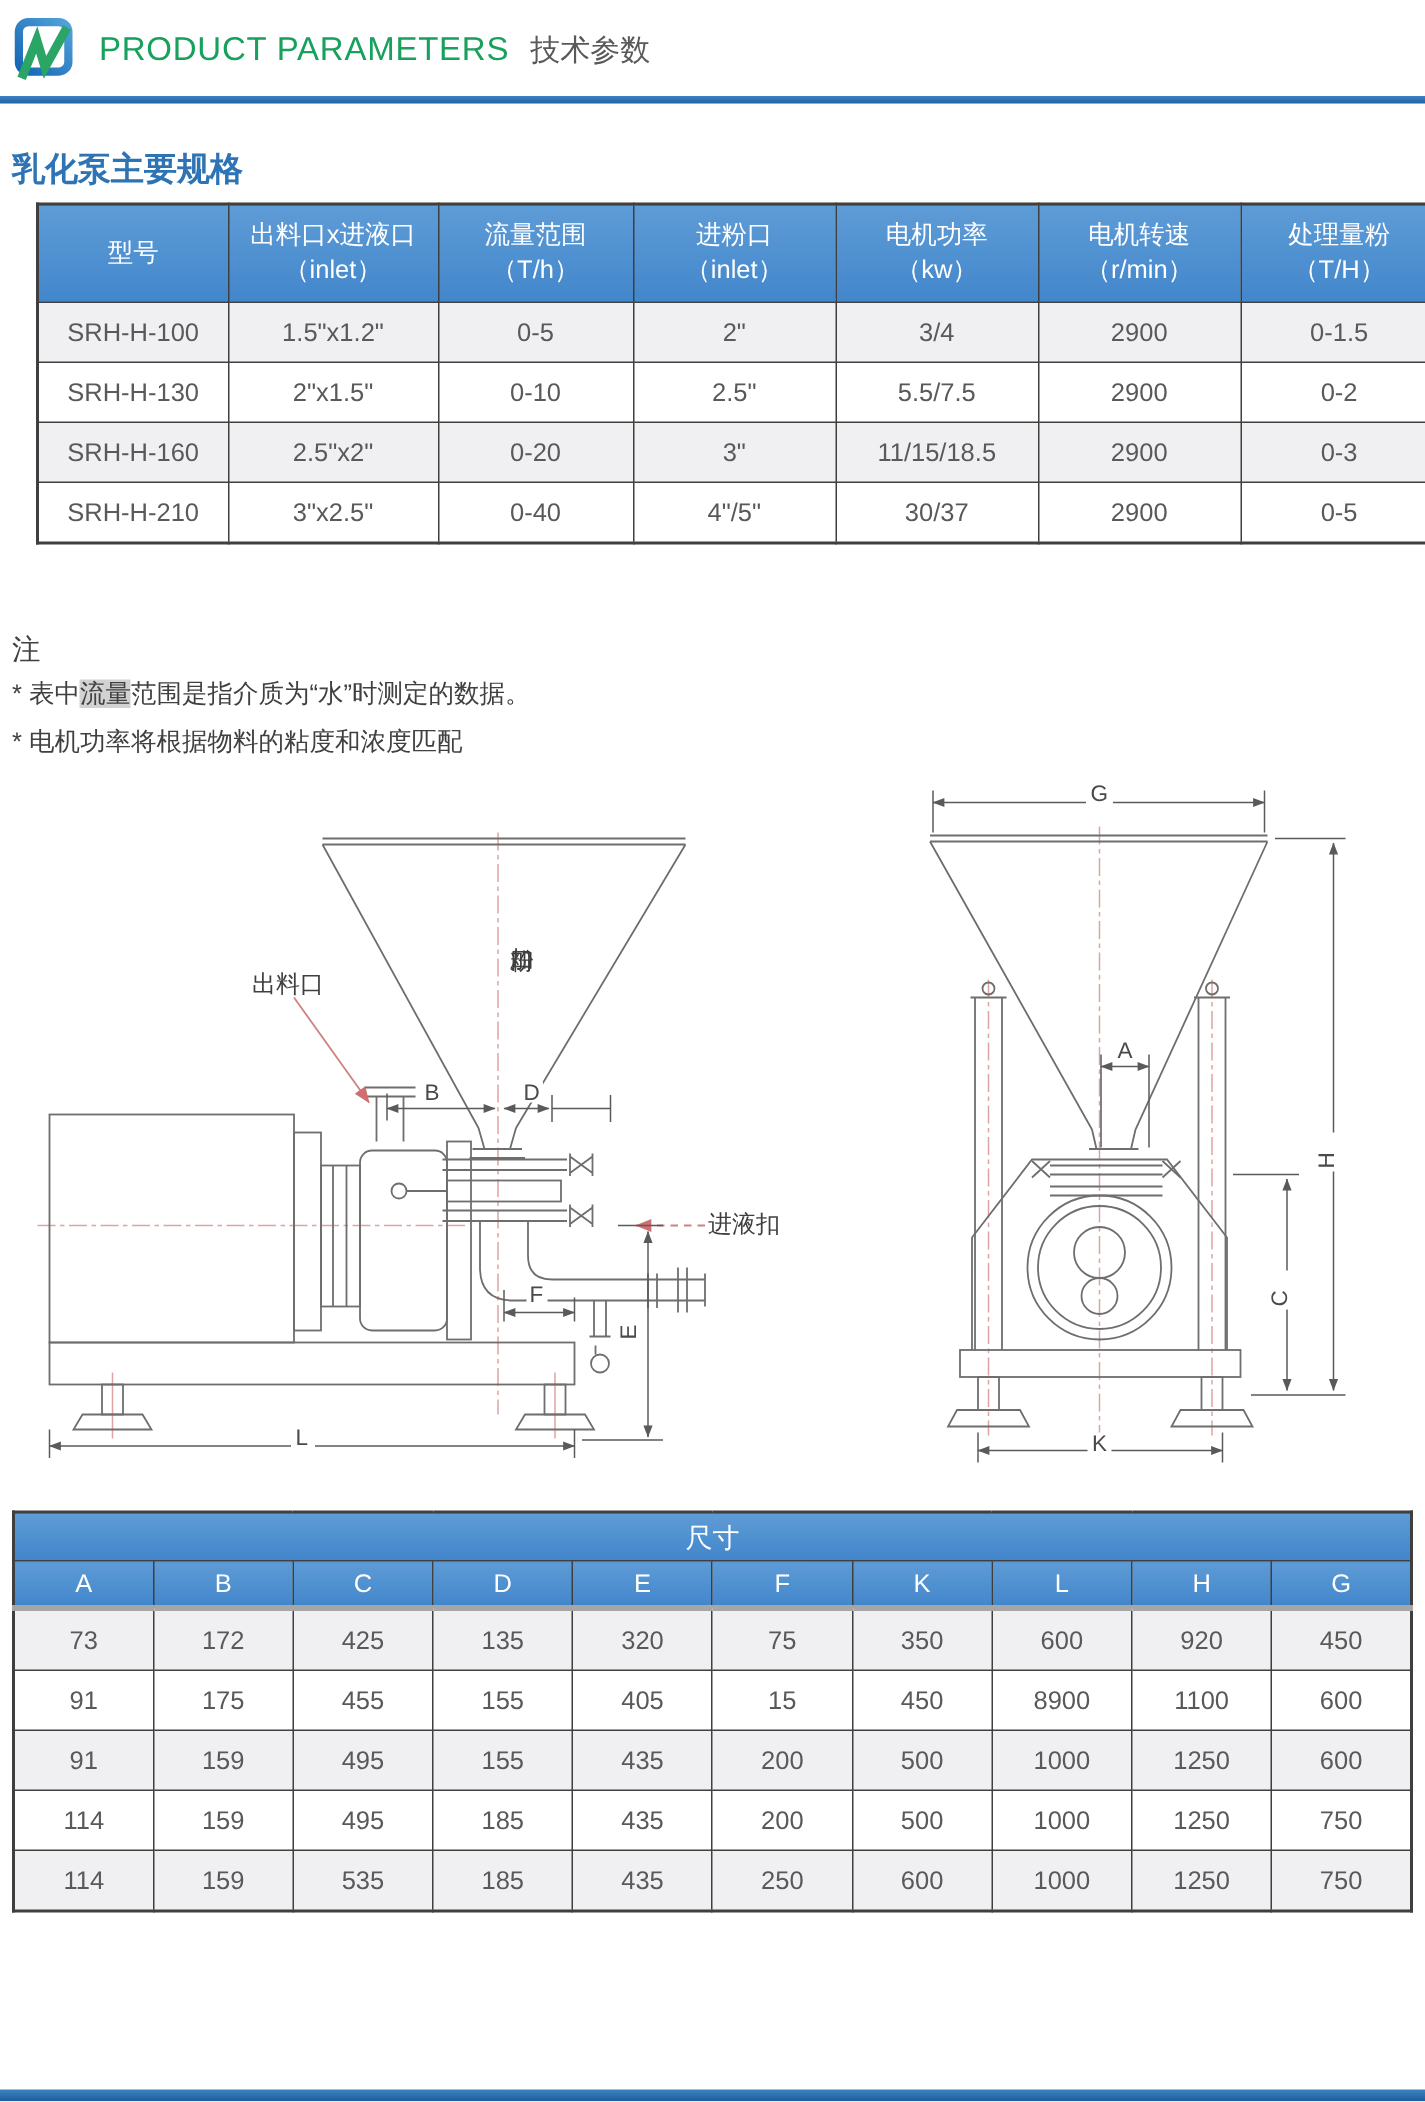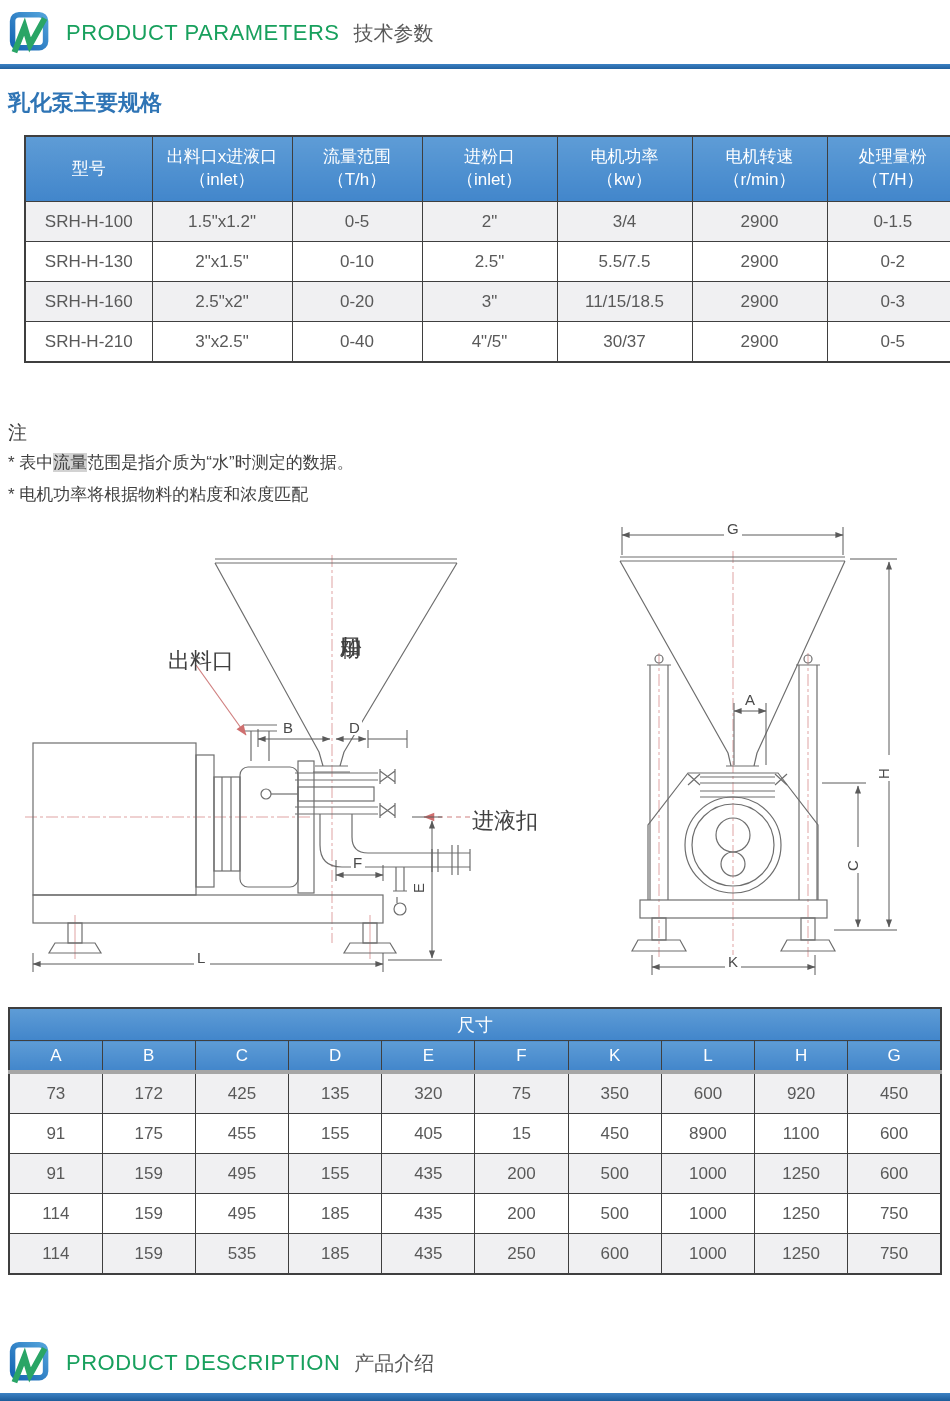--- a/index.html
+++ b/index.html
@@ -31,21 +31,21 @@
   table.dim tbody td{font-size:17px;color:#595959;height:39px;}
   table.dim tbody tr:nth-child(odd){background:#f0f0f2;}
   table.dim tbody tr:nth-child(even){background:#ffffff;}
 
   
   .note-title{font-size:19px;color:#404040;}
   .note-line{font-size:17px;color:#404040;}
   .hl{background:#d2d2d2;}
 
   
-  .cjk-label{font-size:22px;color:#3f3f3f;white-space:nowrap;}
+  .cjk-label{font-size:16px;color:#3f3f3f;white-space:nowrap;}
   .cjk-vert{writing-mode:vertical-lr;text-orientation:upright;letter-spacing:2px;}
   svg text.dl{fill:#4a4a4a;font-size:15px;font-family:"Liberation Sans","DejaVu Sans",sans-serif;stroke:none;}
 </style>
 </head>
 <body>
 
 <div id="root">
 
   <div class="abs brand" style="left:8px;top:10px;">
     <svg width="44" height="46" viewBox="0 0 48 48">
@@ -56,21 +56,21 @@
         </linearGradient>
       </defs>
       <rect x="5" y="4" width="36" height="36" rx="7" fill="none" stroke="url(#lg1)" stroke-width="6"></rect>
       <polyline points="7,45 18,17 24,37 40,8" fill="none" stroke="#2aa566" stroke-width="6.5" stroke-linejoin="miter"></polyline>
     </svg>
     <span class="brand-en">PRODUCT PARAMETERS</span>
     <span class="brand-cn">技术参数</span>
   </div>
   <div class="rule-top" style="top:64px;"></div>
 
-  <div class="abs page-title" style="left:8px;top:88px;text-align:center;">乳化泵主要规格</div>
+  <div class="abs page-title" style="left:8px;top:98px;text-align:center;">乳化泵主要规格</div>
 
   <table class="spec abs" style="left:8px;top:135px;margin-left:16px;">
     <colgroup>
       <col style="width:127px">
         <col style="width:140px">
         <col style="width:130px">
         <col style="width:135px">
       <col style="width:135px">
         <col style="width:135px">
         <col style="width:132px">
@@ -352,23 +352,15 @@
           <td>435</td>
           <td>250</td>
           <td>600</td>
           <td>1000</td>
           <td>1250</td>
           <td>750</td>
         </tr>
       </tbody>
   </table>
 
-  <div class="abs brand" style="left:8px;top:1340px;">
-    <svg width="44" height="46" viewBox="0 0 48 48">
-      <rect x="5" y="4" width="36" height="36" rx="7" fill="none" stroke="url(#lg1)" stroke-width="6"></rect>
-      <polyline points="7,45 18,17 24,37 40,8" fill="none" stroke="#2aa566" stroke-width="6.5" stroke-linejoin="miter"></polyline>
-    </svg>
-    <span class="brand-en">PRODUCT DESCRIPTION</span>
-    <span class="brand-cn">产品介绍</span>
-  </div>
   <div class="rule-bottom" style="top:1393px;"></div>
 
 </div>
 
 </body></html>

